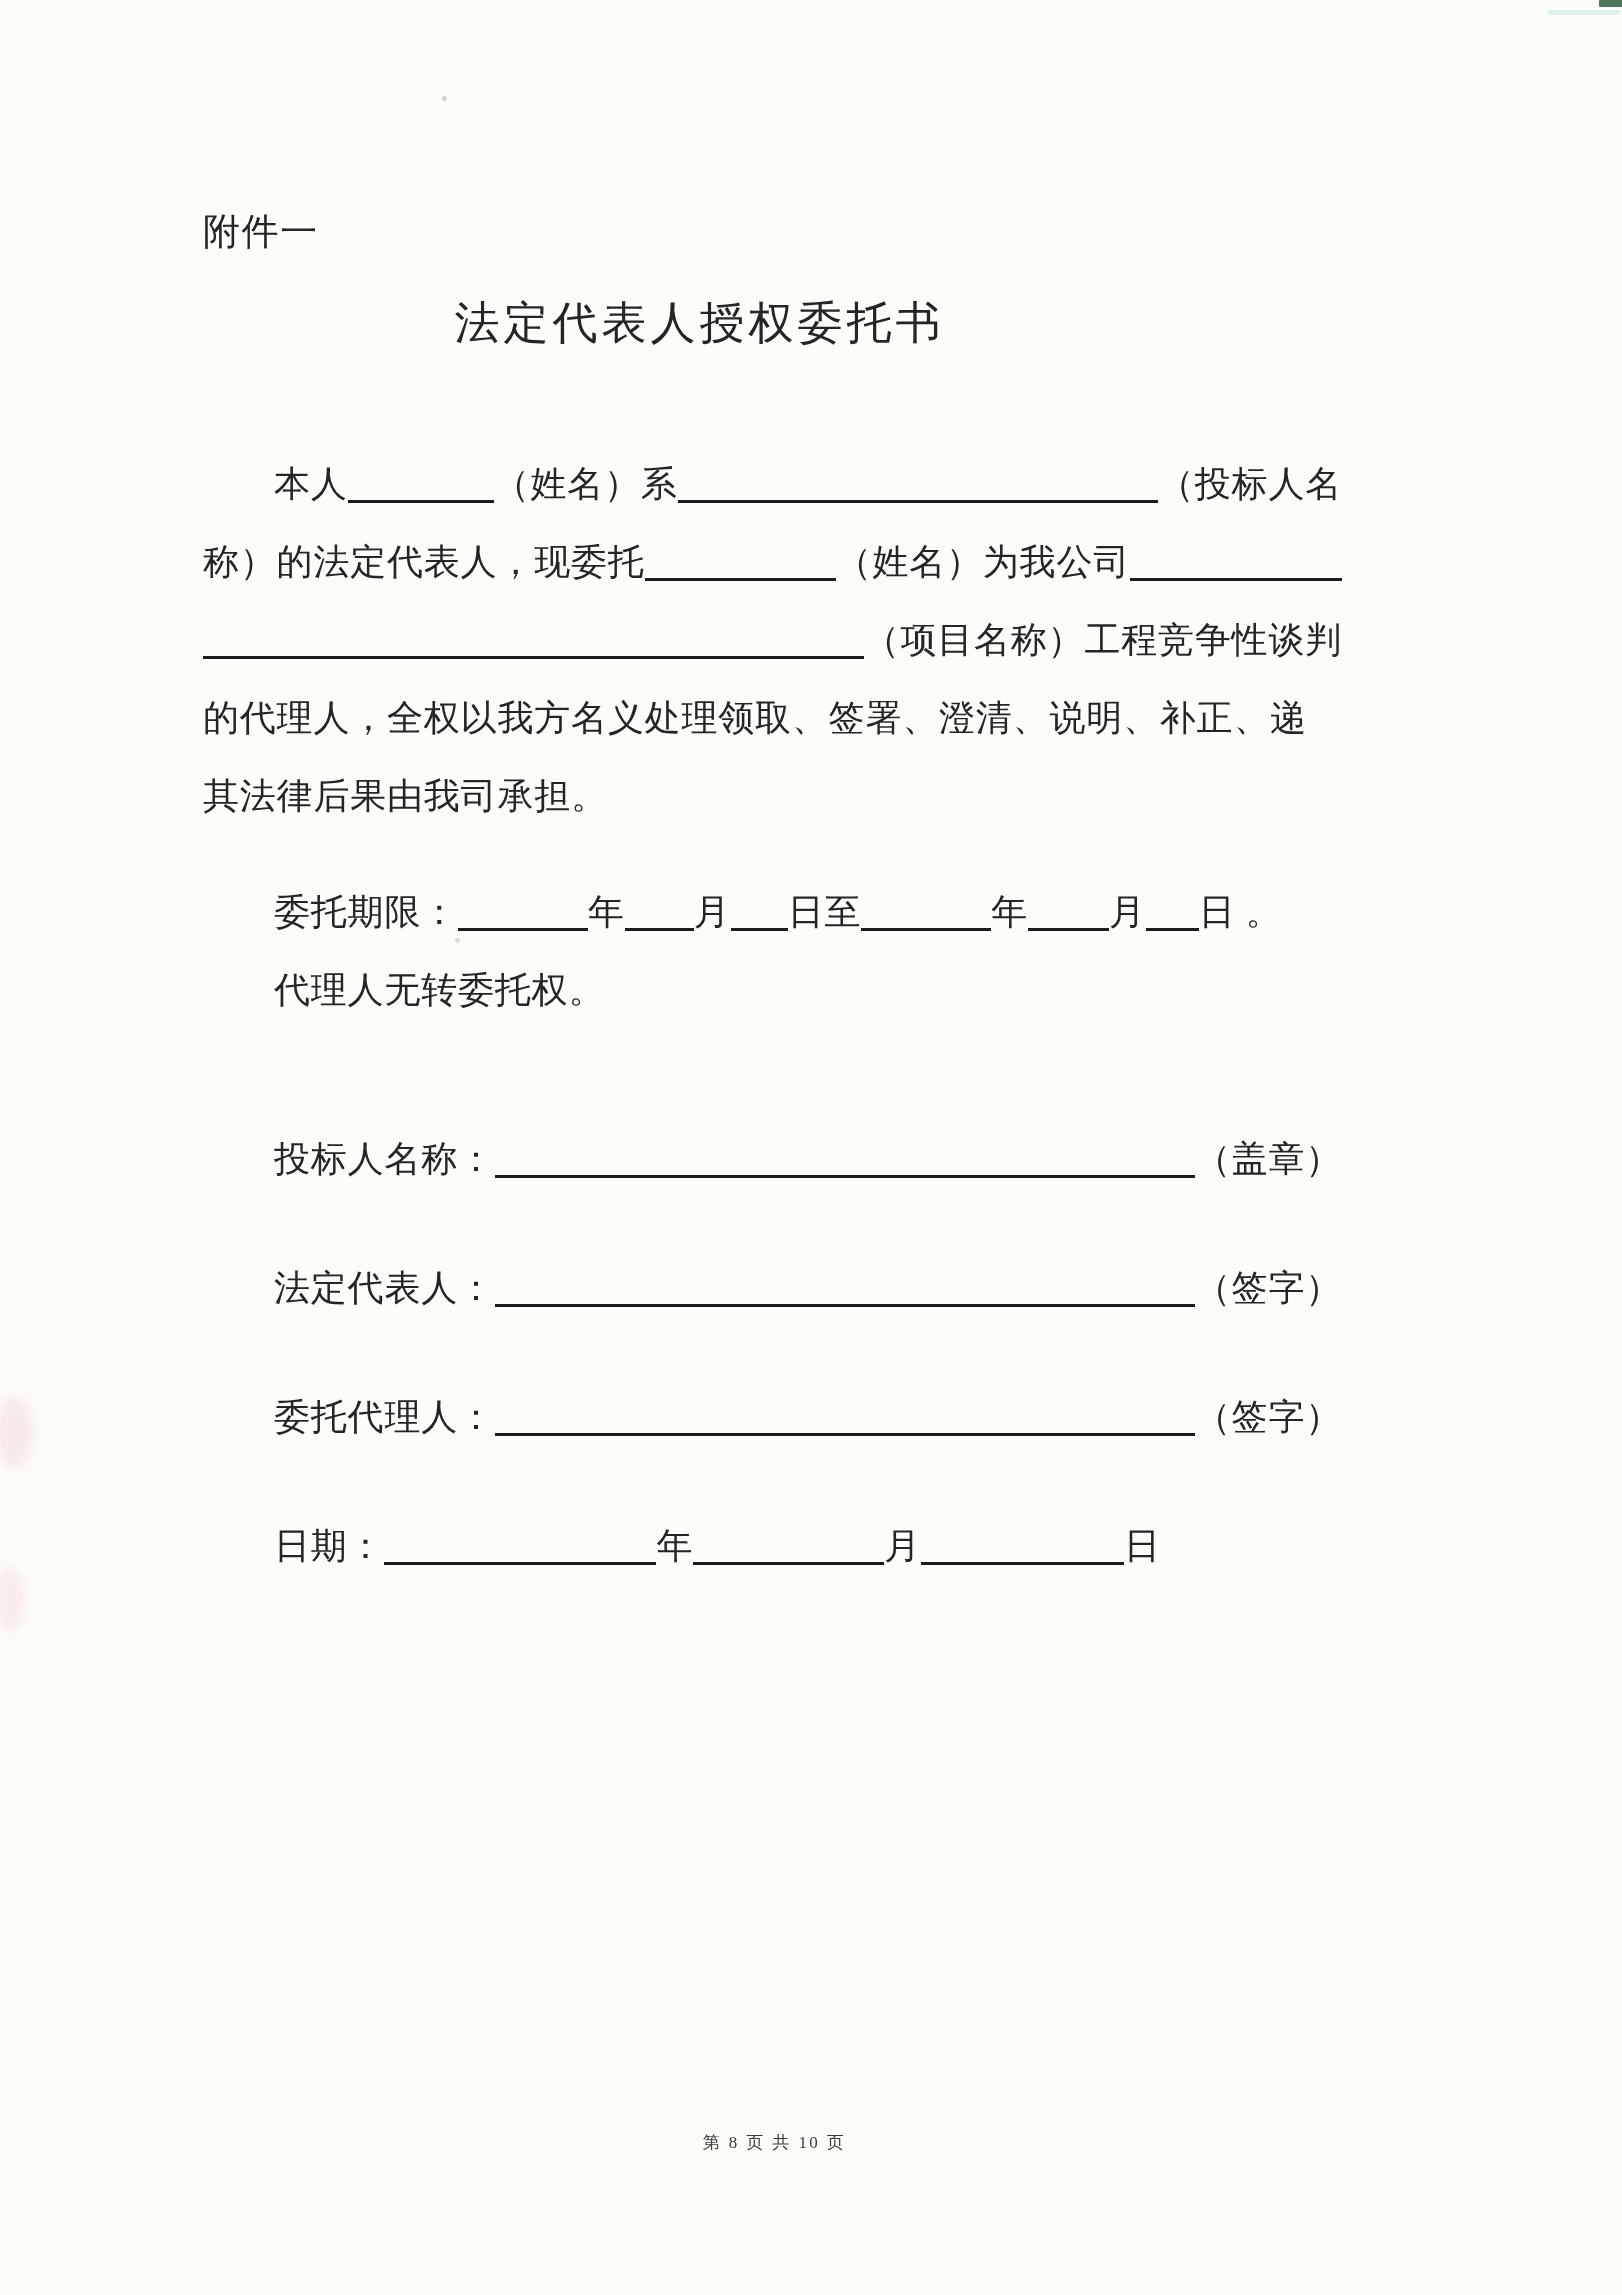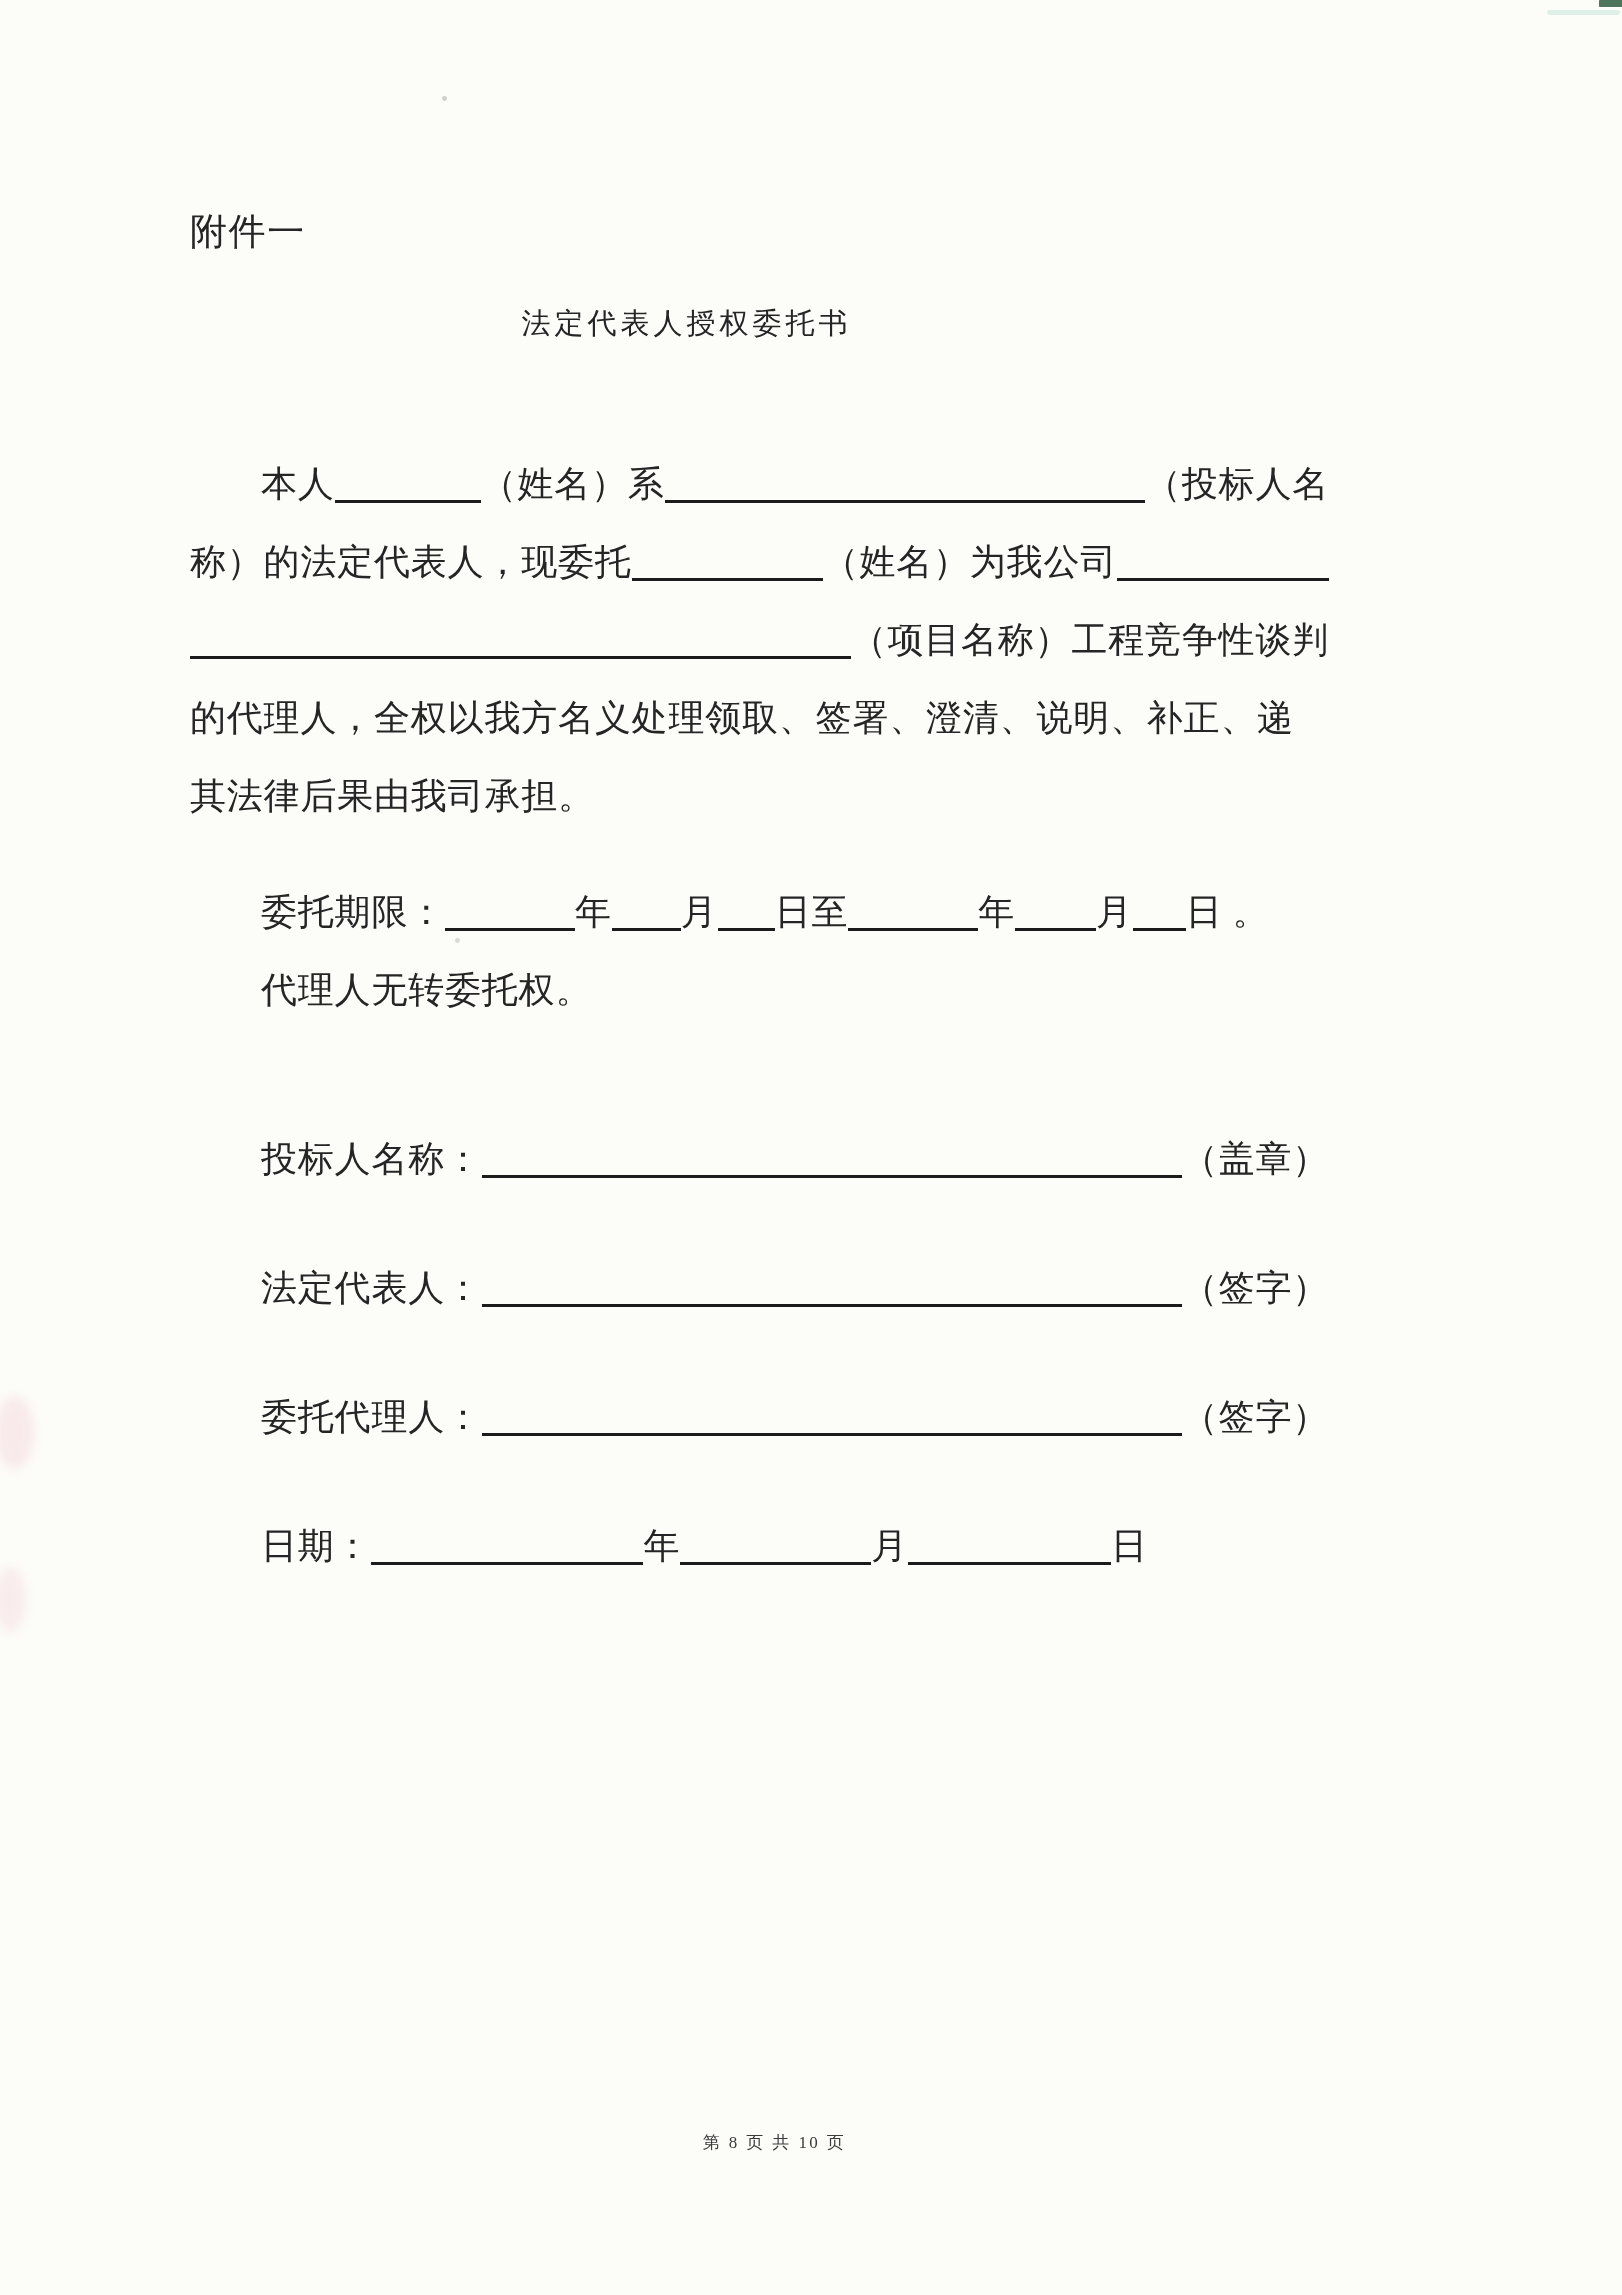--- a/index.html
+++ b/index.html
@@ -6,30 +6,30 @@
   .page{
     position:relative;
     width:1623px;height:2295px;
     background:var(--paper,#fcfcf9);
     overflow:hidden;
     font-family:"Liberation Serif","DejaVu Serif",serif;
     color:var(--ink,#252525);
   }
   .content{
     position:absolute;
-    left:190px;top:0;width:1139px;
+    left:203px;top:0;width:1139px;
   }
   .attachment-label{
     margin-top:209px;
     font-size:37px;line-height:45px;
     letter-spacing:1.6px;
   }
   .doc-title{
     margin:41px 146px 0 0;
-    font-size:29px;line-height:57px;
+    font-size:45px;line-height:57px;
     text-align:center;
     letter-spacing:4px;
     font-weight:400;
   }
   .para{margin-top:110px;}
   .seg-line{
     display:flex;align-items:flex-end;
     font-size:36px;min-height:45px;
     margin-bottom:33px;
   }

